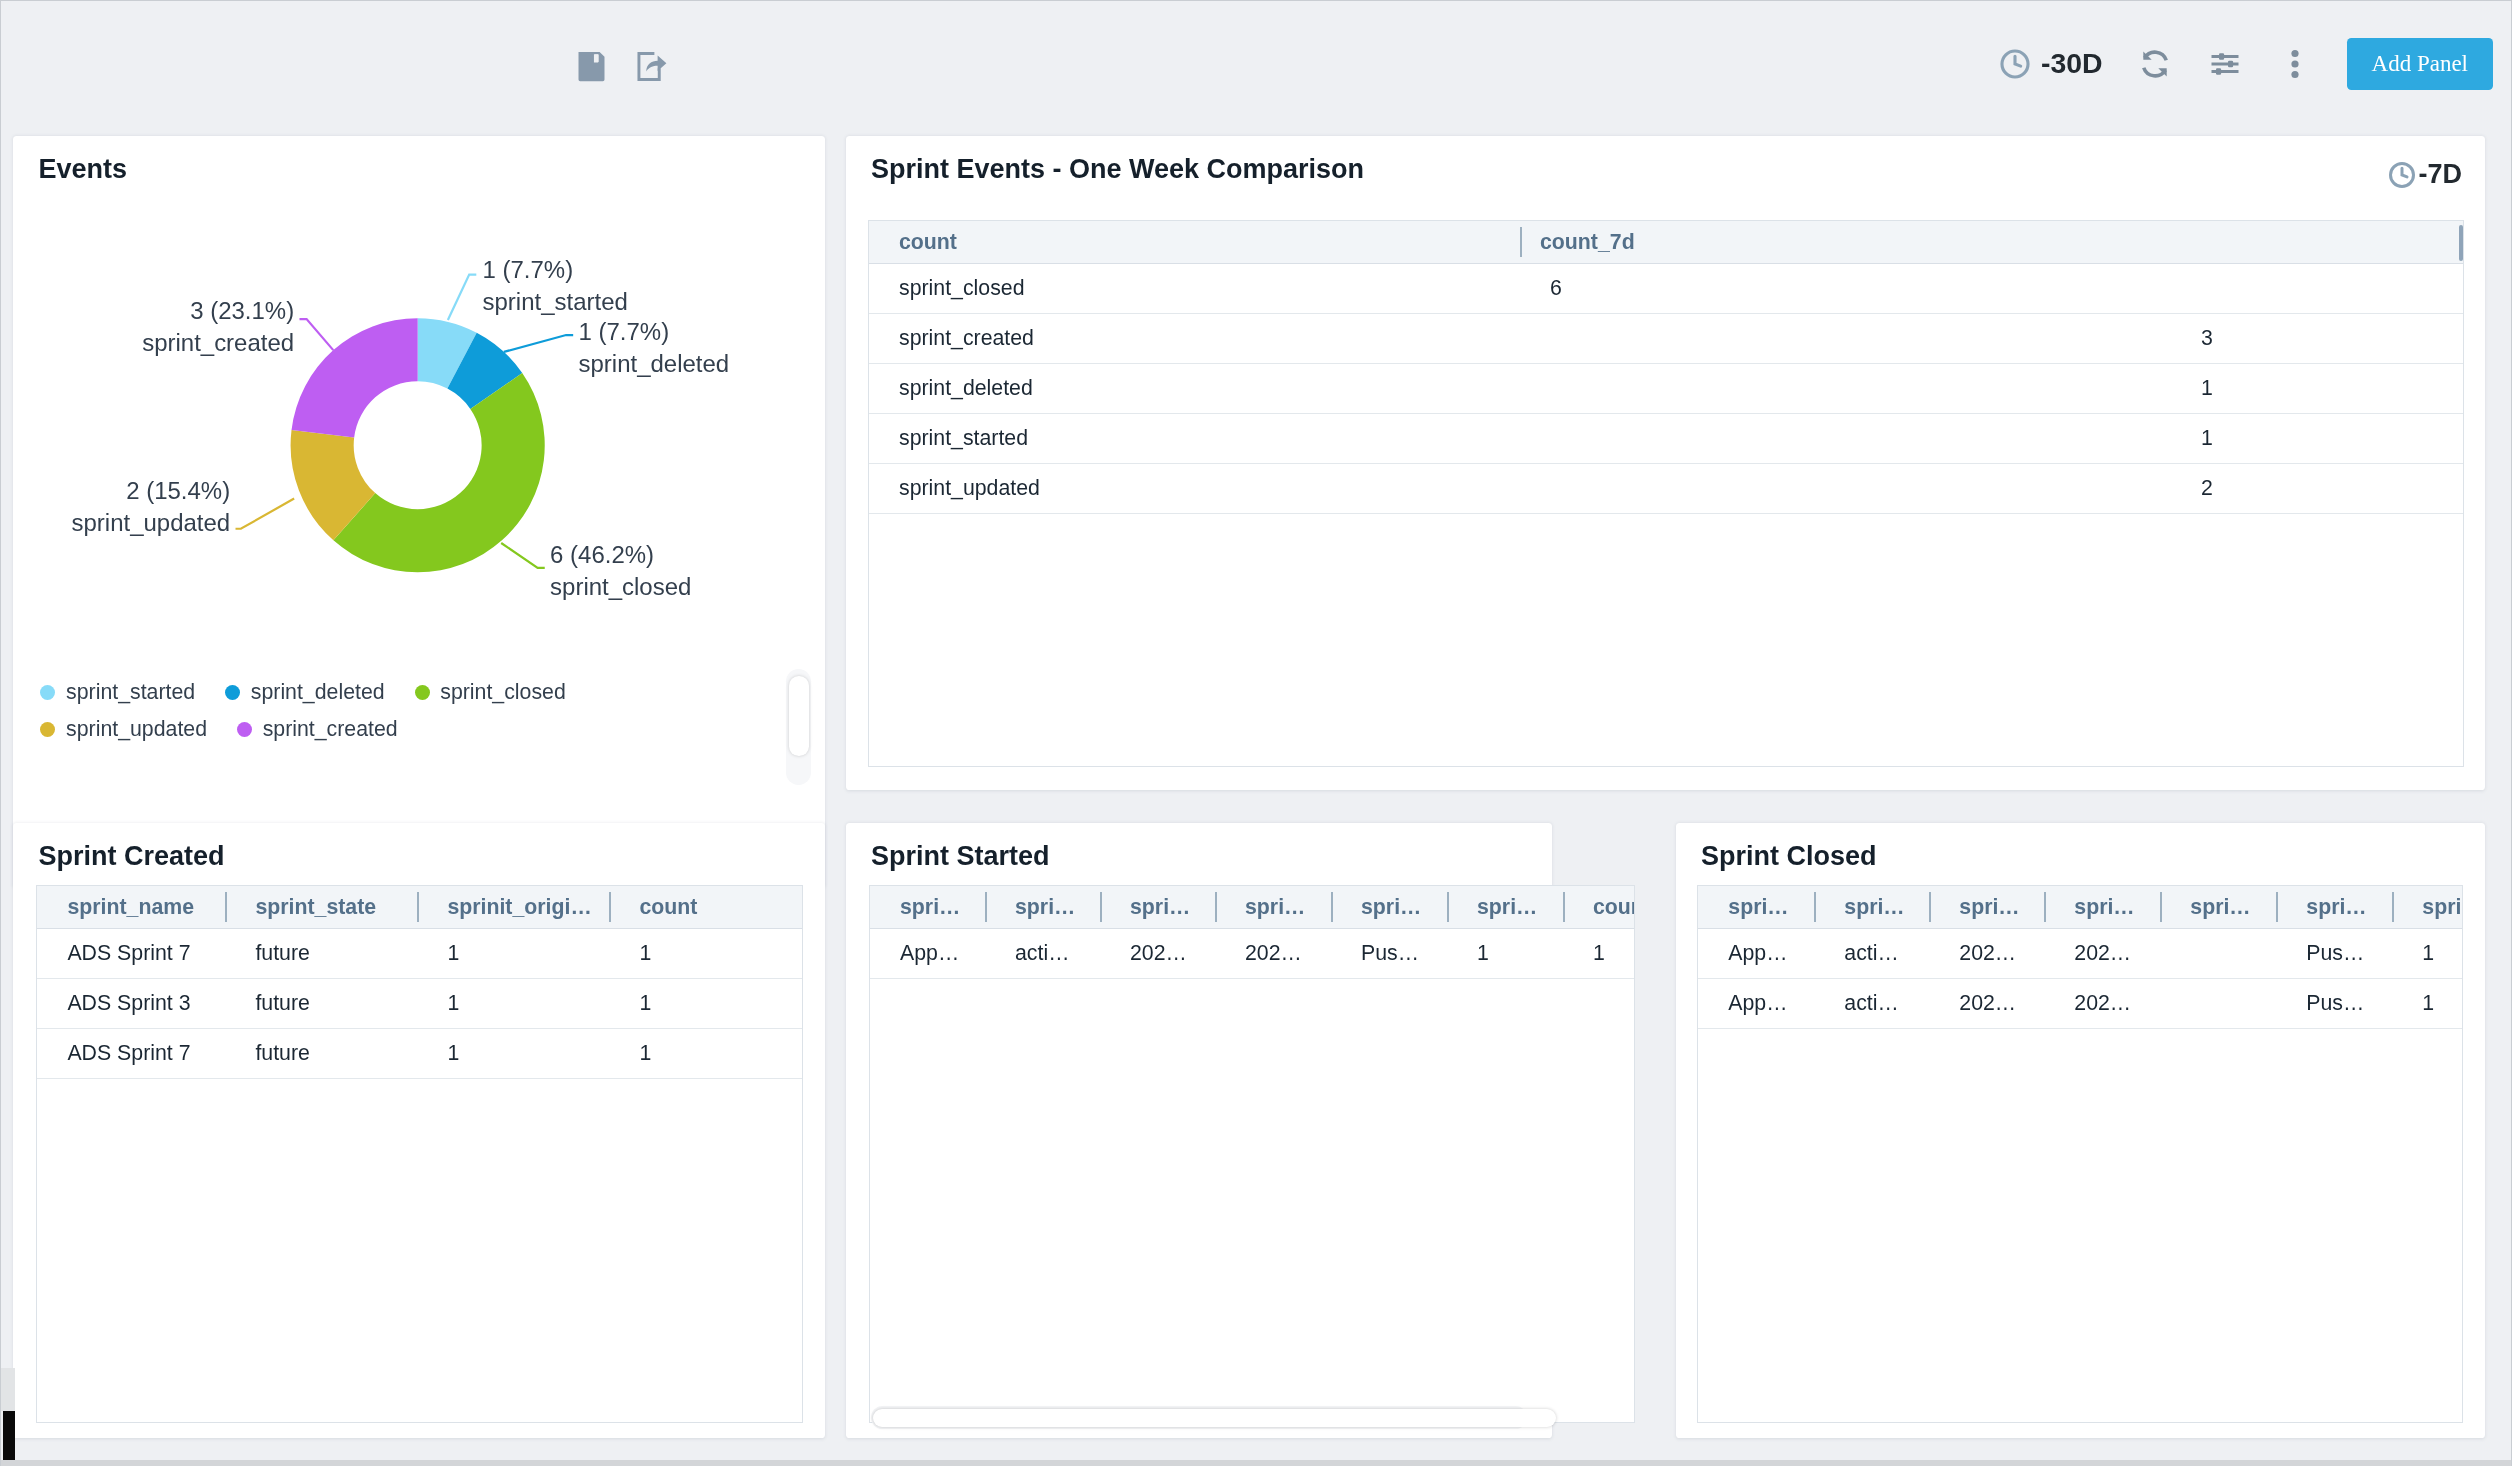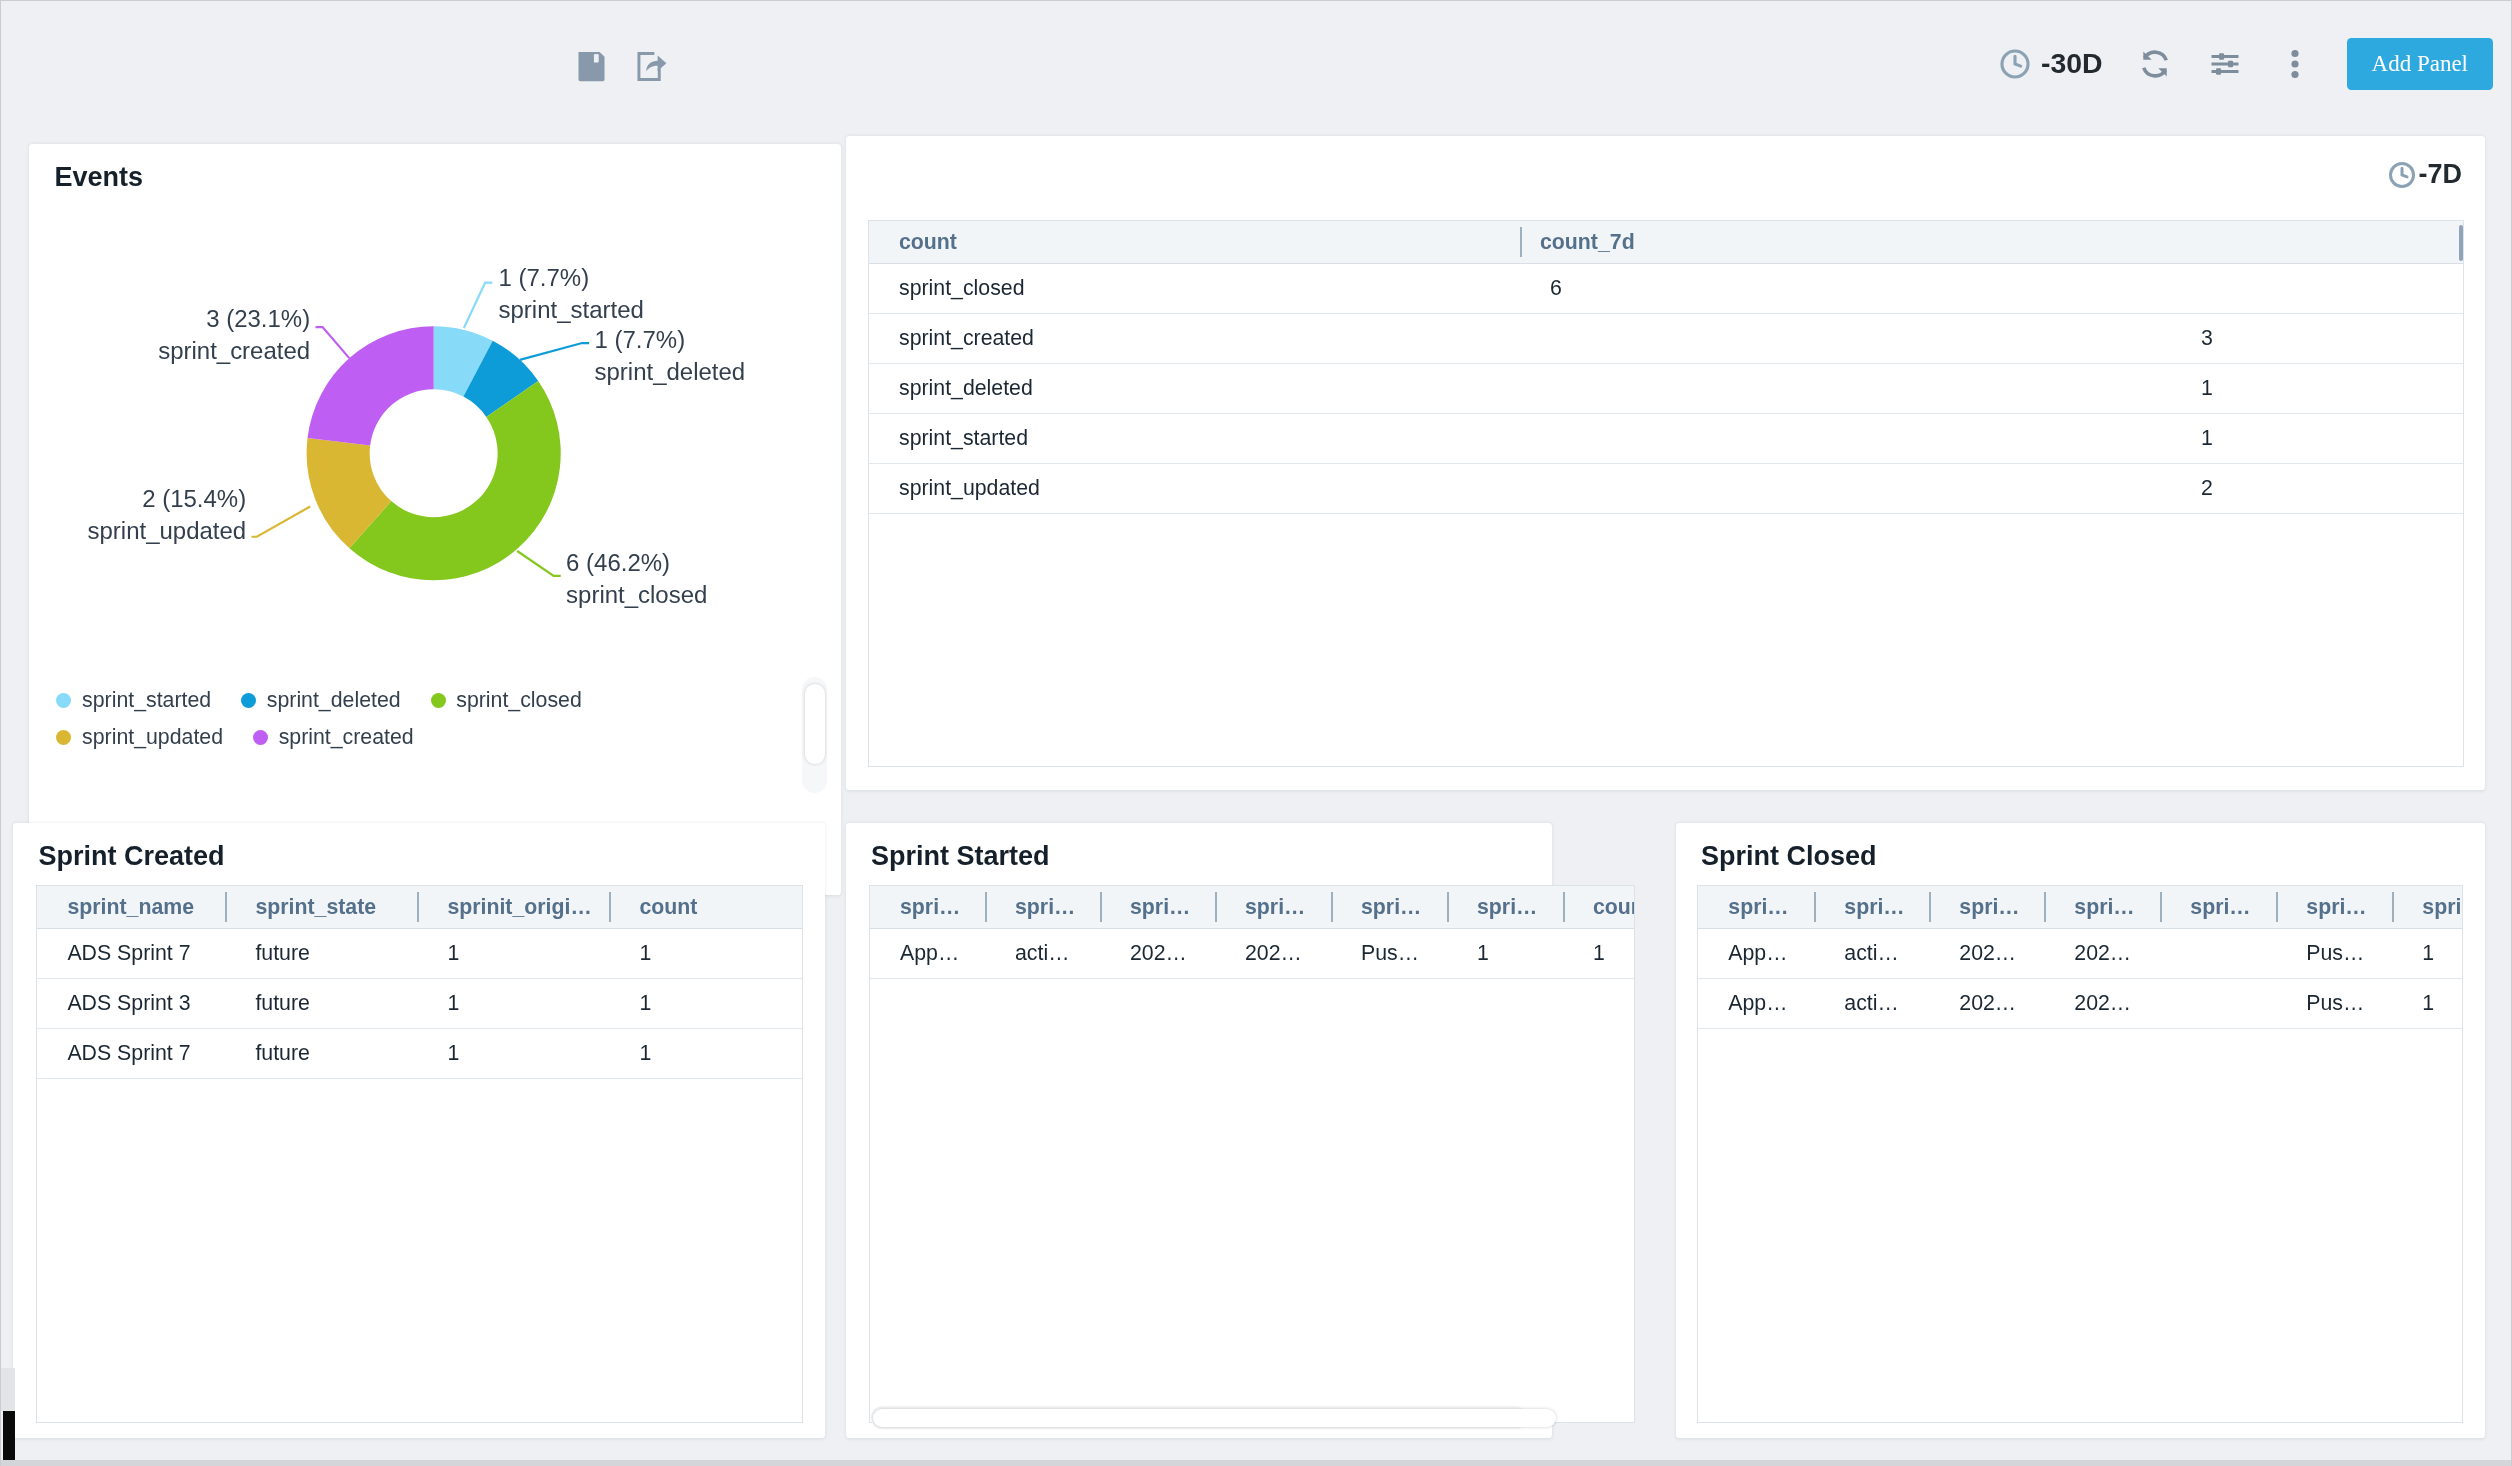--- a/index.html
+++ b/index.html
@@ -21,21 +21,21 @@
   .time-cluster { display:flex; align-items:center; gap:9px; cursor:pointer; }
   .time-cluster .clock { width:34px; height:34px; color:#8ba2b5; }
   .time-text { font-size:28.4px; font-weight:700; color:#22292f; }
   .tool-icon { width:36px; height:36px; color:#7d8d9c; cursor:pointer; }
   .add-panel-btn { height:52px; padding:0 25px; background:#2ea9e0; border:none; border-radius:4.4px;
                    color:#ffffff; font-size:23px; font-family:Liberation Serif, serif; cursor:pointer; }
 
   
   .panel { position:absolute; background:#ffffff; border-radius:3.6px;
            box-shadow:0 0.9px 3.6px rgba(80,95,110,0.14); }
-  #panel-events      { left:12.4px;   top:143px; width:812px;  height:751px;margin-left:16px; }
+  #panel-events      { left:12.4px;   top:135px; width:812px;  height:751px; }
   #panel-comparison  { left:845px;  top:135px; width:1639px; height:654px; }
   #panel-created     { left:12.4px;   top:822px; width:812px;  height:615px; }
   #panel-started     { left:845px;  top:822px; width:706px;  height:615px; }
   #panel-closed      { left:1675px; top:822px; width:809px;  height:615px; }
   .panel-title { position:absolute; left:25px; top:18px; font-size:27px; font-weight:700;
                  color:#15202b; }
   .panel-time { position:absolute; right:23px; top:23px; display:flex; align-items:center;
                 gap:1px; cursor:pointer; }
   .panel-time .clock { width:30px; height:30px; color:#8ba2b5; }
   .panel-time .t { font-size:27px; font-weight:700; color:#22292f; }
@@ -176,20 +176,21 @@
           <span class="legend-dot" style="background: rgb(190, 94, 242);"></span>
           <span class="legend-label">sprint_created</span>
         </div>
       </div>
     <div class="legend-scroll">
       <div class="thumb"></div>
     </div>
   </section>
 
   <section class="panel" id="panel-comparison">
+    <h2 class="panel-title">Sprint Events - One Week Comparison</h2>
     <div class="panel-time">
       <svg class="clock" viewBox="0 0 24 24">
         <circle cx="12" cy="12" r="9.2" fill="none" stroke="currentColor" stroke-width="2.4"></circle>
         <path d="M12 6.5V12l4 1.5" fill="none" stroke="currentColor" stroke-width="2.4" stroke-linecap="round"></path>
       </svg>
       <span class="t">-7D</span>
     </div>
     <div class="table" id="table-comparison">
         <div class="thead">
           <div class="th" style="width: 651px;">count</div>

